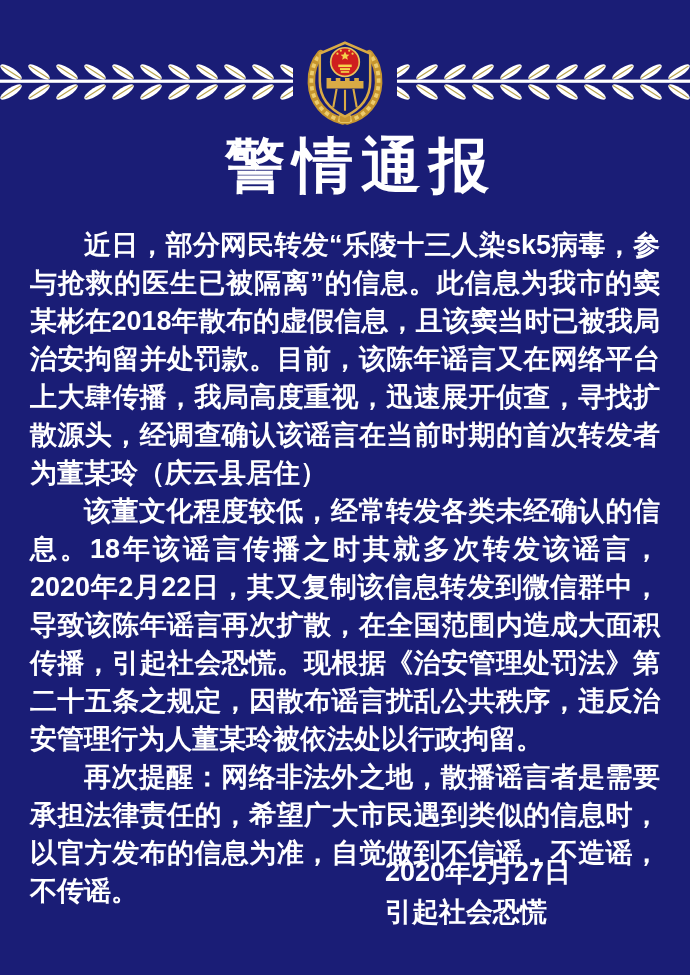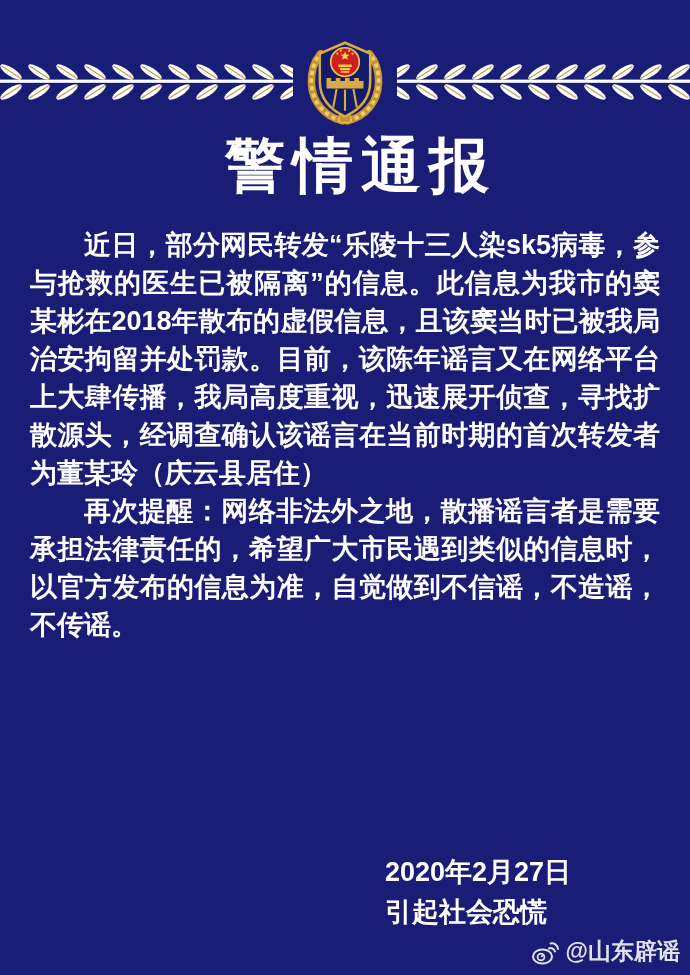--- a/index.html
+++ b/index.html
@@ -135,34 +135,23 @@
         </pattern>
       </defs>
       <rect width="293" height="36" fill="url(#leafR)"></rect>
     </svg>
   </div>
 
   <h1 class="title">警情通报</h1>
 
   <main class="body">
     <p>近日，部分网民转发“乐陵十三人染sk5病毒，参与抢救的医生已被隔离”的信息。此信息为我市的窦某彬在2018年散布的虚假信息，且该窦当时已被我局治安拘留并处罚款。目前，该陈年谣言又在网络平台上大肆传播，我局高度重视，迅速展开侦查，寻找扩散源头，经调查确认该谣言在当前时期的首次转发者为董某玲（庆云县居住）</p>
+    <p>该董文化程度较低，经常转发各类未经确认的信息。18年该谣言传播之时其就多次转发该谣言，2020年2月22日，其又复制该信息转发到微信群中，导致该陈年谣言再次扩散，在全国范围内造成大面积传播，引起社会恐慌。现根据《治安管理处罚法》第二十五条之规定，因散布谣言扰乱公共秩序，违反治安管理行为人董某玲被依法处以行政拘留。</p>
     <p>再次提醒：网络非法外之地，散播谣言者是需要承担法律责任的，希望广大市民遇到类似的信息时，以官方发布的信息为准，自觉做到不信谣，不造谣，不传谣。</p>
   </main>
 
   <div class="signature">
     <div>2020年2月27日</div>
     <div>引起社会恐慌</div>
   </div>
 
-  <div class="watermark">
-    <span class="weibo">
-      <svg viewBox="0 0 28 26" xmlns="http://www.w3.org/2000/svg">
-        <ellipse cx="11.5" cy="17.5" rx="9.5" ry="7" fill="none" stroke="#e0e1ec" stroke-width="2"></ellipse>
-        <circle cx="10" cy="18" r="3.4" fill="none" stroke="#e0e1ec" stroke-width="1.8"></circle>
-        <circle cx="11" cy="17.2" r="1.1" fill="#e0e1ec"></circle>
-        <path d="M18,9.5 C20,8.5 23,9.5 24,12.5" fill="none" stroke="#e0e1ec" stroke-width="2" stroke-linecap="round"></path>
-        <path d="M19.5,4.5 C23,3.5 26.5,6 27,10" fill="none" stroke="#e0e1ec" stroke-width="2" stroke-linecap="round"></path>
-      </svg>
-    </span>
-    <span>@山东辟谣</span>
-  </div>
 
 </div>
 
 </body></html>

